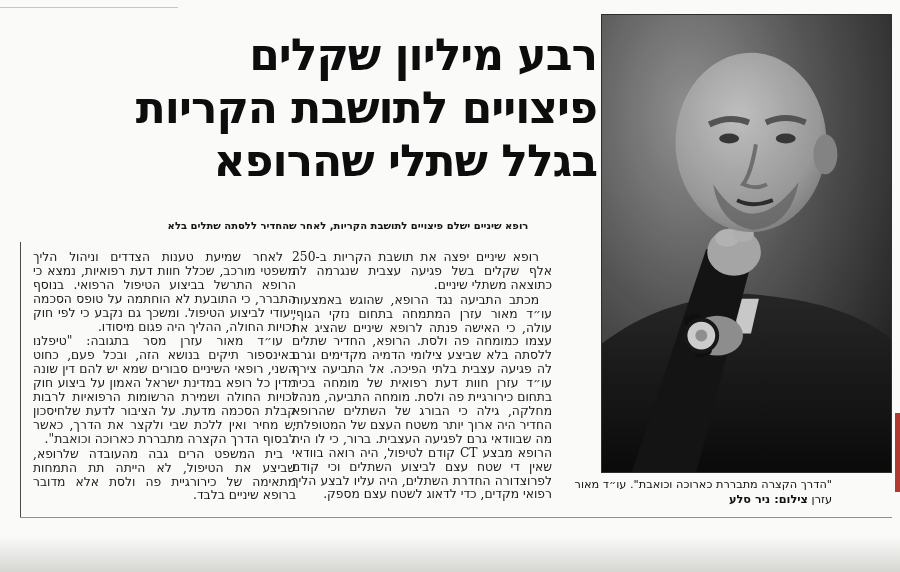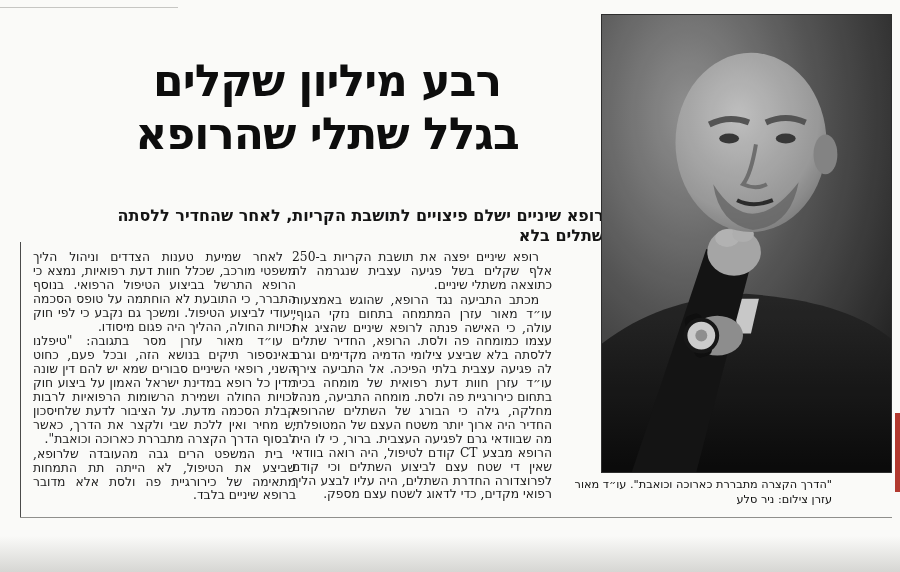--- a/index.html
+++ b/index.html
@@ -13,29 +13,29 @@
   
   .topline{left:0;top:7px;width:178px;height:1px;background:#c6c6c3;}
   .leftrule{left:20px;top:242px;width:1px;height:276px;background:#4a4a4a;}
   .bottomrule{left:20px;top:517px;width:872px;height:1px;background:#8f8f8c;}
   .bottomshade{left:0;top:536px;width:900px;height:36px;
     background:linear-gradient(#fafaf8,#d6d6d3);}
   .redstrip{left:895px;top:413px;width:5px;height:79px;background:#b2392f;}
   
   .headline{
     right:303px;top:28px;width:540px;
-    direction:rtl;text-align:center;
+    direction:rtl;text-align:right;
     font-weight:bold;font-size:44px;line-height:53px;
-    letter-spacing:-1px;color:#0d0d0d;margin-top:26px;
+    letter-spacing:-1px;color:#0d0d0d;
   }
   
   .subhead{
-    left:92px;top:206px;width:512px;
-    direction:rtl;text-align:right;
-    font-weight:bold;font-size:16px;line-height:20px;color:#151515;
+    left:92px;top:216px;width:512px;
+    direction:rtl;text-align:center;
+    font-weight:bold;font-size:10px;line-height:20px;color:#151515;
   }
   
   .bodycol{
     direction:rtl;text-align:justify;
     font-family:"DejaVu Serif","DejaVu Sans","Liberation Serif",serif;
     font-size:12.3px;line-height:13.9px;color:#1a1a1a;
   }
   .col-first{left:292px;top:251px;width:260px;height:232px;}
   .col-second{left:33px;top:251px;width:263px;height:266px;}
   .bodycol p{margin:0;text-indent:13px;}
@@ -46,35 +46,36 @@
     border:1px solid #2e2e2e;box-sizing:border-box;
     background:#333;overflow:hidden;
   }
   .photo svg{display:block;width:100%;height:100%;}
   
   .caption{
     left:556px;top:477px;width:276px;
     direction:rtl;text-align:right;
     font-size:11.3px;line-height:15px;color:#111;
   }
-  .caption .credit{font-weight:normal;margin-top:12px;}
+  .caption .credit{font-weight:bold;margin-top:12px;}
 </style>
 </head>
 <body>
 
 <div class="page">
 
   <div class="abs topline"></div>
   <div class="abs leftrule"></div>
   <div class="abs bottomrule"></div>
   <div class="abs bottomshade"></div>
   <div class="abs redstrip"></div>
 
   <div class="abs headline">
     <div>רבע מיליון שקלים</div>
+    <div>פיצויים לתושבת הקריות</div>
     <div>בגלל שתלי שהרופא</div>
   </div>
 
   <div class="abs subhead">
     <div>רופא שיניים ישלם פיצויים לתושבת הקריות, לאחר שהחדיר ללסתה שתלים בלא</div>
   </div>
 
   <div class="abs bodycol col-first">
     <p>רופא שיניים יפצה את תושבת הקריות ב-250 אלף שקלים בשל פגיעה עצבית שנגרמה לה כתוצאה משתלי שיניים.</p>
     <p>מכתב התביעה נגד הרופא, שהוגש באמצעות עו״ד מאור עזרן המתמחה בתחום נזקי הגוף, עולה, כי האישה פנתה לרופא שיניים שהציג את עצמו כמומחה פה ולסת. הרופא, החדיר שתלים ללסתה בלא שביצע צילומי הדמיה מקדימים וגרם לה פגיעה עצבית בלתי הפיכה. אל התביעה צירף עו״ד עזרן חוות דעת רפואית של מומחה בכיר בתחום כירורגיית פה ולסת. מומחה התביעה, מנהל מחלקה, גילה כי הבורג של השתלים שהרופא החדיר היה ארוך יותר משטח העצם של המטופלת, מה שבוודאי גרם לפגיעה העצבית. ברור, כי לו היה הרופא מבצע CT קודם לטיפול, היה רואה בוודאי שאין די שטח עצם לביצוע השתלים וכי קודם לפרוצדורה החדרת השתלים, היה עליו לבצע הליך רפואי מקדים, כדי לדאוג לשטח עצם מספק.</p>

